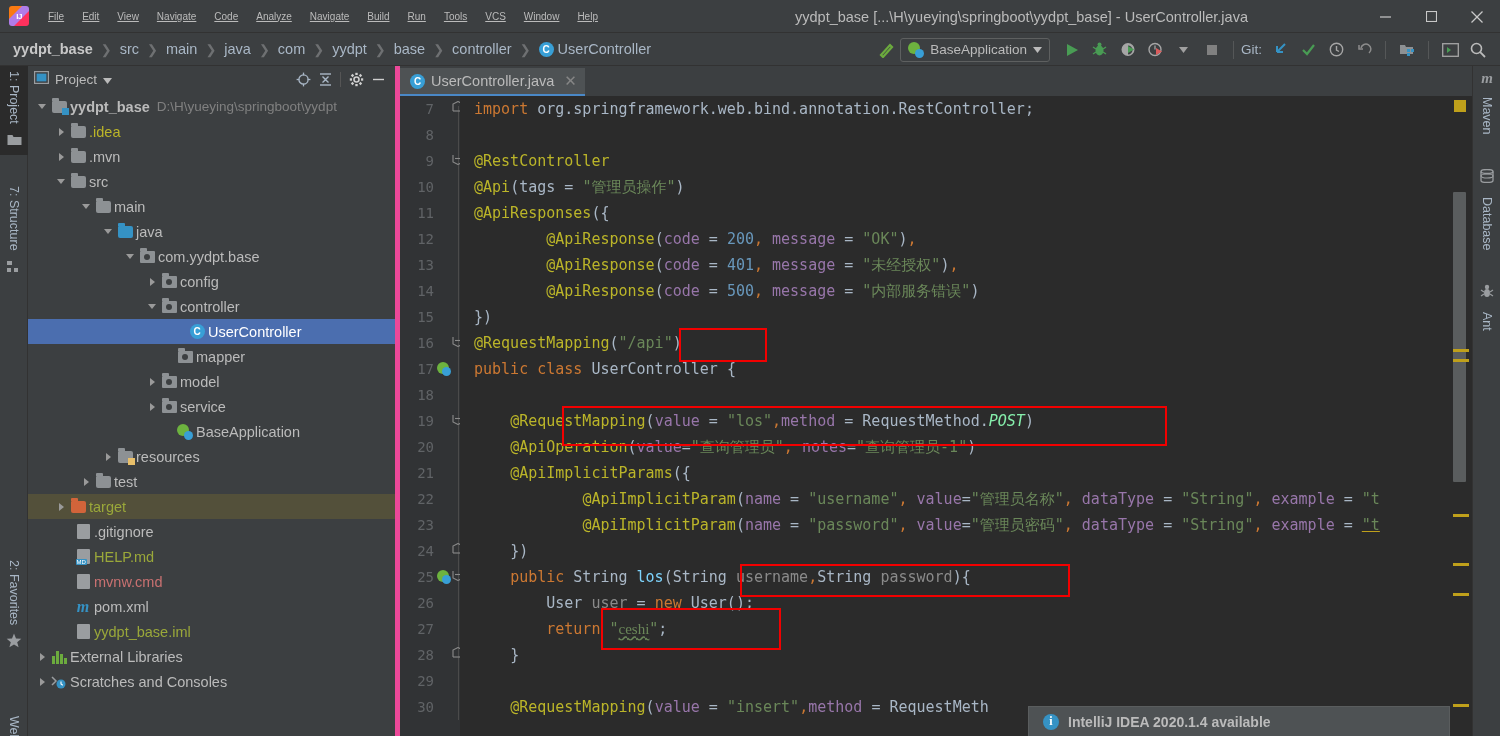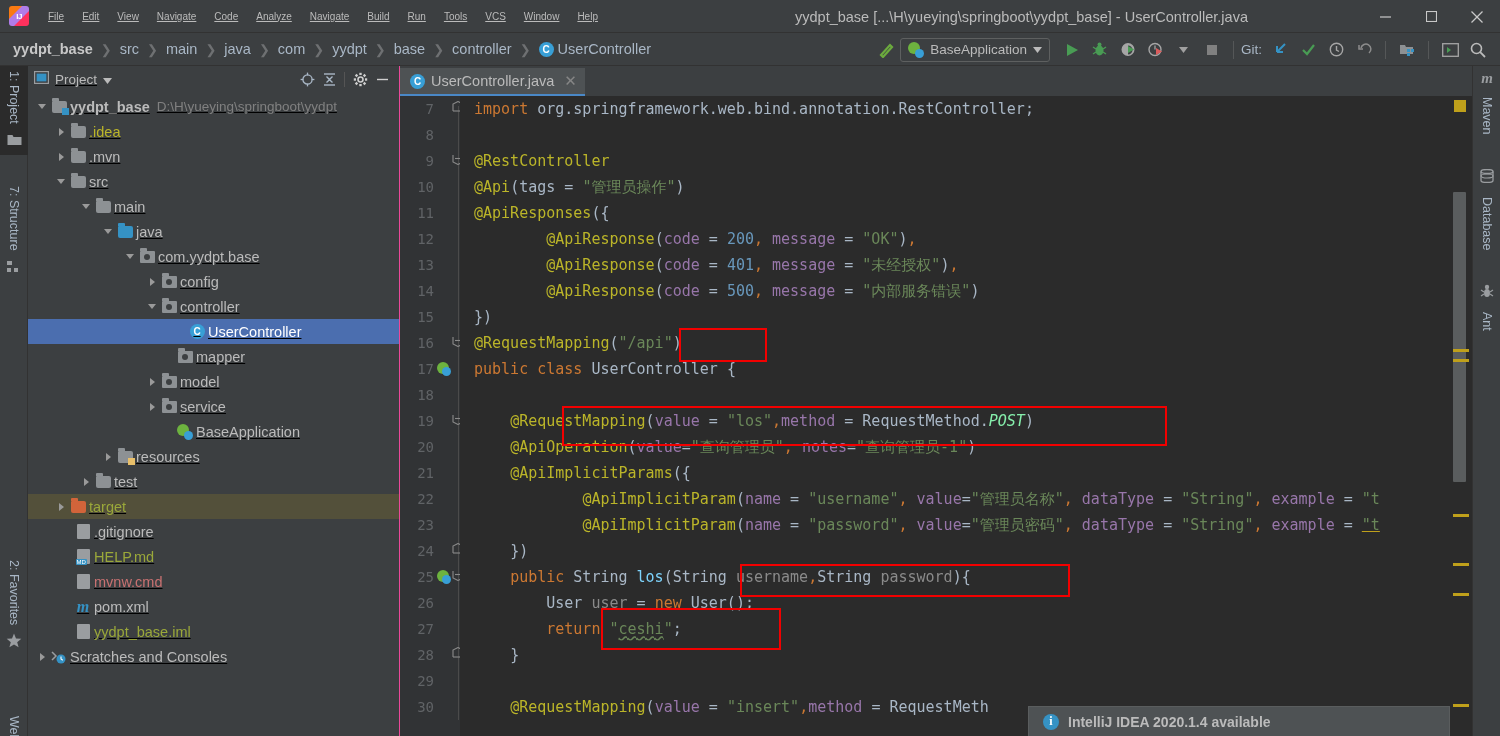--- a/index.html
+++ b/index.html
@@ -88,21 +88,21 @@
   .vtab-text {
     writing-mode: vertical-rl; color: #a9b7c6; font-size: 12.5px;
     white-space: nowrap; padding: 5px 0;
   }
   .vtab.active { background: #2b2b2b; }
   .vtab .vicon { margin: 3px 0 5px 0; }
 
   
   .proj {
     width: 372px; background: #3c3f41; flex: none; display: flex;
-    flex-direction: column; border-right: 1px solid #ec4899; text-decoration: underline;
+    flex-direction: column; border-right: 5px solid #ec4899;
   }
   .proj-head {
     height: 26px; display: flex; align-items: center; padding: 0 6px;
     background: #3c3f41; flex: none;
   }
   .proj-title { color: #bbbbbb; font-size: 13.5px; margin-left: 6px; }
   .proj-head-right { margin-left: auto; display: flex; align-items: center; }
   .ph-ico { width: 22px; height: 20px; display: flex; align-items: center;
     justify-content: center; }
   .tree { background: #3c3f41; flex: 1; overflow: hidden; padding-top: 2px; }
@@ -163,21 +163,21 @@
   }
   .k-kw   { color: #cc7832; }                
   .k-ann  { color: #bbb529; }                
   .k-str  { color: #6a8759; }                
   .k-num  { color: #6897bb; }                
   .k-txt  { color: #a9b7c6; }                
   .k-fld  { color: #9876aa; }
   .k-stat { color: #86efac; font-style: italic; }
   .k-loc  { color: #8a8a8a; }                
   .k-met  { color: #7dd3fc; }
-  .squiggle { text-decoration: underline wavy #6a8759; text-decoration-skip-ink: none;}
+  .squiggle { text-decoration: underline wavy #6a8759; text-decoration-skip-ink: none; font-family: Liberation Serif, serif;}
 
   .hlbox { position: absolute; border: 2px solid #f20000; pointer-events: none; }
 
   
   .markcol { width: 22px; flex: none; background: #2b2b2b; position: relative; }
   .mark { position: absolute; left: 3px; width: 16px; height: 3px; background: #bfa01b; }
   .sbar { position: absolute; left: 3px; width: 13px; background: #5a5d5e; border-radius: 1px; }
   .top-warn { position: absolute; left: 4px; top: 4px; width: 12px; height: 12px; background: #bfa01b; }
 
   
@@ -709,20 +709,34 @@
           <span class="tlabel">pom.xml</span>
         </div>
 
         <div class="row" style="padding-left:46px;">
           <span class="ticon">
               <span class="fileglyph"></span>
             </span>
           <span class="tlabel c-green">yydpt_base.iml</span>
         </div>
 
+        <div class="row" style="padding-left:6px;">
+          <span class="tw">
+              <span class="arrow-r"></span>
+            </span>
+          <span class="ticon">
+            <span class="libglyph">
+                <i style="height:8px"></i>
+                <i style="height:13px"></i>
+                <i style="height:10px"></i>
+                <i style="height:6px"></i>
+              </span>
+          </span>
+          <span class="tlabel">External Libraries</span>
+        </div>
 
         <div class="row" style="padding-left:6px;">
           <span class="tw">
               <span class="arrow-r"></span>
             </span>
           <span class="ticon">
             <svg width="16" height="14" viewBox="0 0 16 14">
                 <path d="M1 2 L5 6 L1 10" stroke="#9a9da0" stroke-width="1.5" fill="none"></path>
                 <circle cx="10" cy="9" r="4.5" fill="#3592c4"></circle>
                 <path d="M10 6.5 L10 9 L11.8 10.2" stroke="#fff" stroke-width="1.1" fill="none"></path>

